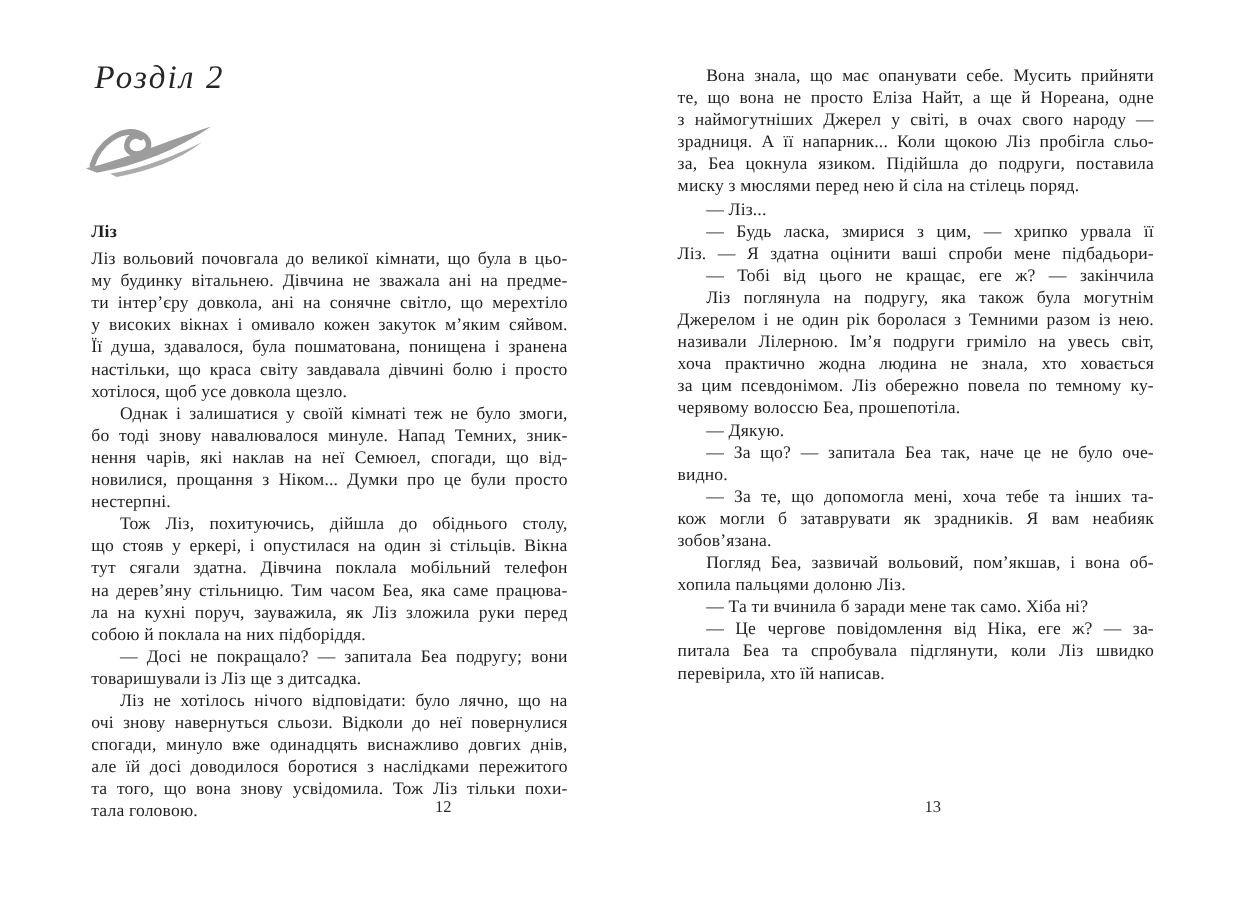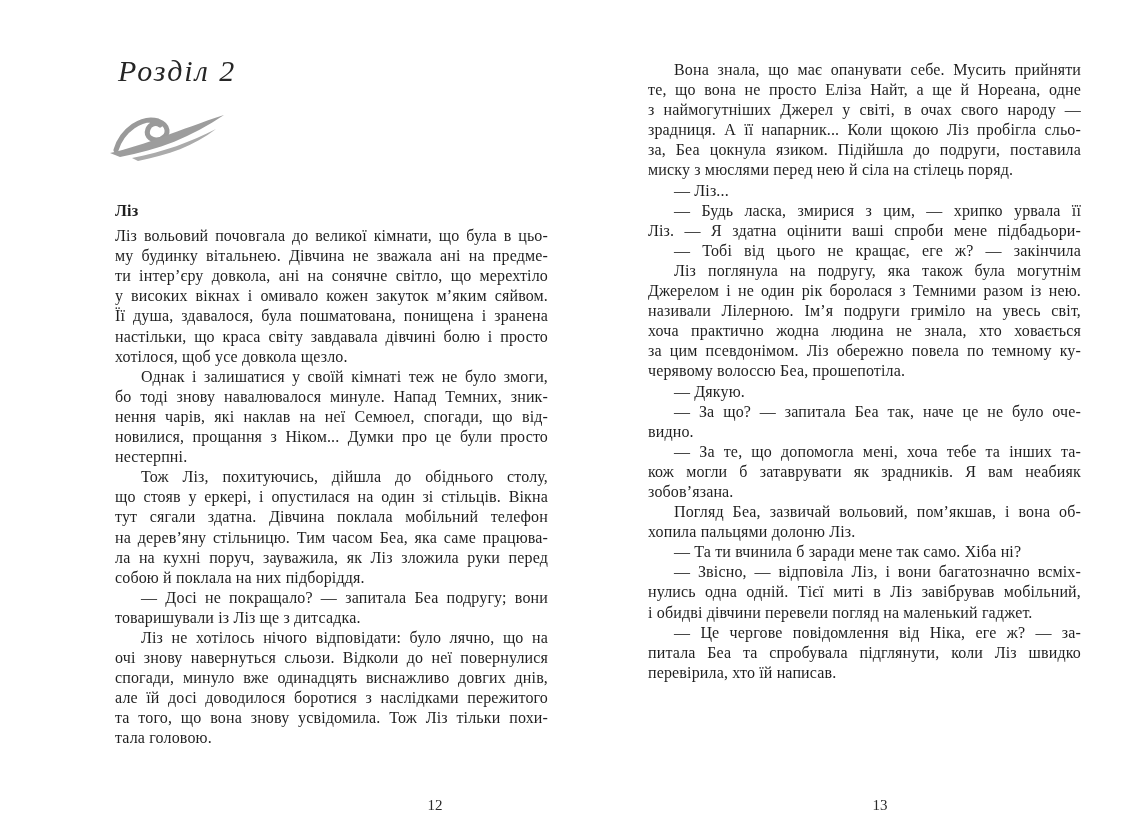--- a/index.html
+++ b/index.html
@@ -7,21 +7,20 @@
     width: 1142px; height: 826px;
     background: #ffffff;
     font-family: "Liberation Serif", "DejaVu Serif", serif;
     color: #1f1f1f;
     overflow: hidden;
   }
   .book {
     position: relative;
     width: 1070px; height: 826px;
     background: #ffffff;
-    margin-left: 32px;
   }
   .chapter-title {
     position: absolute;
     left: 86px; top: 54px;
     font-size: 30px;
     font-style: italic;
     letter-spacing: 2px;
     color: #262626;
   }
   .ornament {
@@ -48,21 +47,21 @@
     text-align-last: justify;
     white-space: normal;
   }
   .line.last {
     text-align: justify;
     text-align-last: left;
   }
   .para.indent .line:first-child { text-indent: 26px; }
   .page-number {
     position: absolute;
-    top: 797px;
+    top: 726px;
     width: 30px;
     text-align: center;
     font-size: 15px;
     color: #2a2a2a;
   }
   .pn-left  { left: 388px; }
   .pn-right { left: 833px; }
 </style>
 </head>
 <body>
@@ -165,25 +164,20 @@
             <div class="line last">зобов’язана.</div>
           </div>
           <div class="para indent">
             <div class="line">Погляд Беа, зазвичай вольовий, пом’якшав, і вона об-</div>
             <div class="line last">хопила пальцями долоню Ліз.</div>
           </div>
           <div class="para indent">
             <div class="line last">— Та ти вчинила б заради мене так само. Хіба ні?</div>
           </div>
           <div class="para indent">
-            <div class="line">— Звісно, — відповіла Ліз, і вони багатозначно всміх-</div>
-            <div class="line">нулись одна одній. Тієї миті в Ліз завібрував мобільний,</div>
-            <div class="line last">і обидві дівчини перевели погляд на маленький гаджет.</div>
-          </div>
-          <div class="para indent">
             <div class="line">— Це чергове повідомлення від Ніка, еге ж? — за-</div>
             <div class="line">питала Беа та спробувала підглянути, коли Ліз швидко</div>
             <div class="line last">перевірила, хто їй написав.</div>
           </div>
         </div>
     </div>
 
     <div class="page-number pn-right">13</div>
   </div>
 

